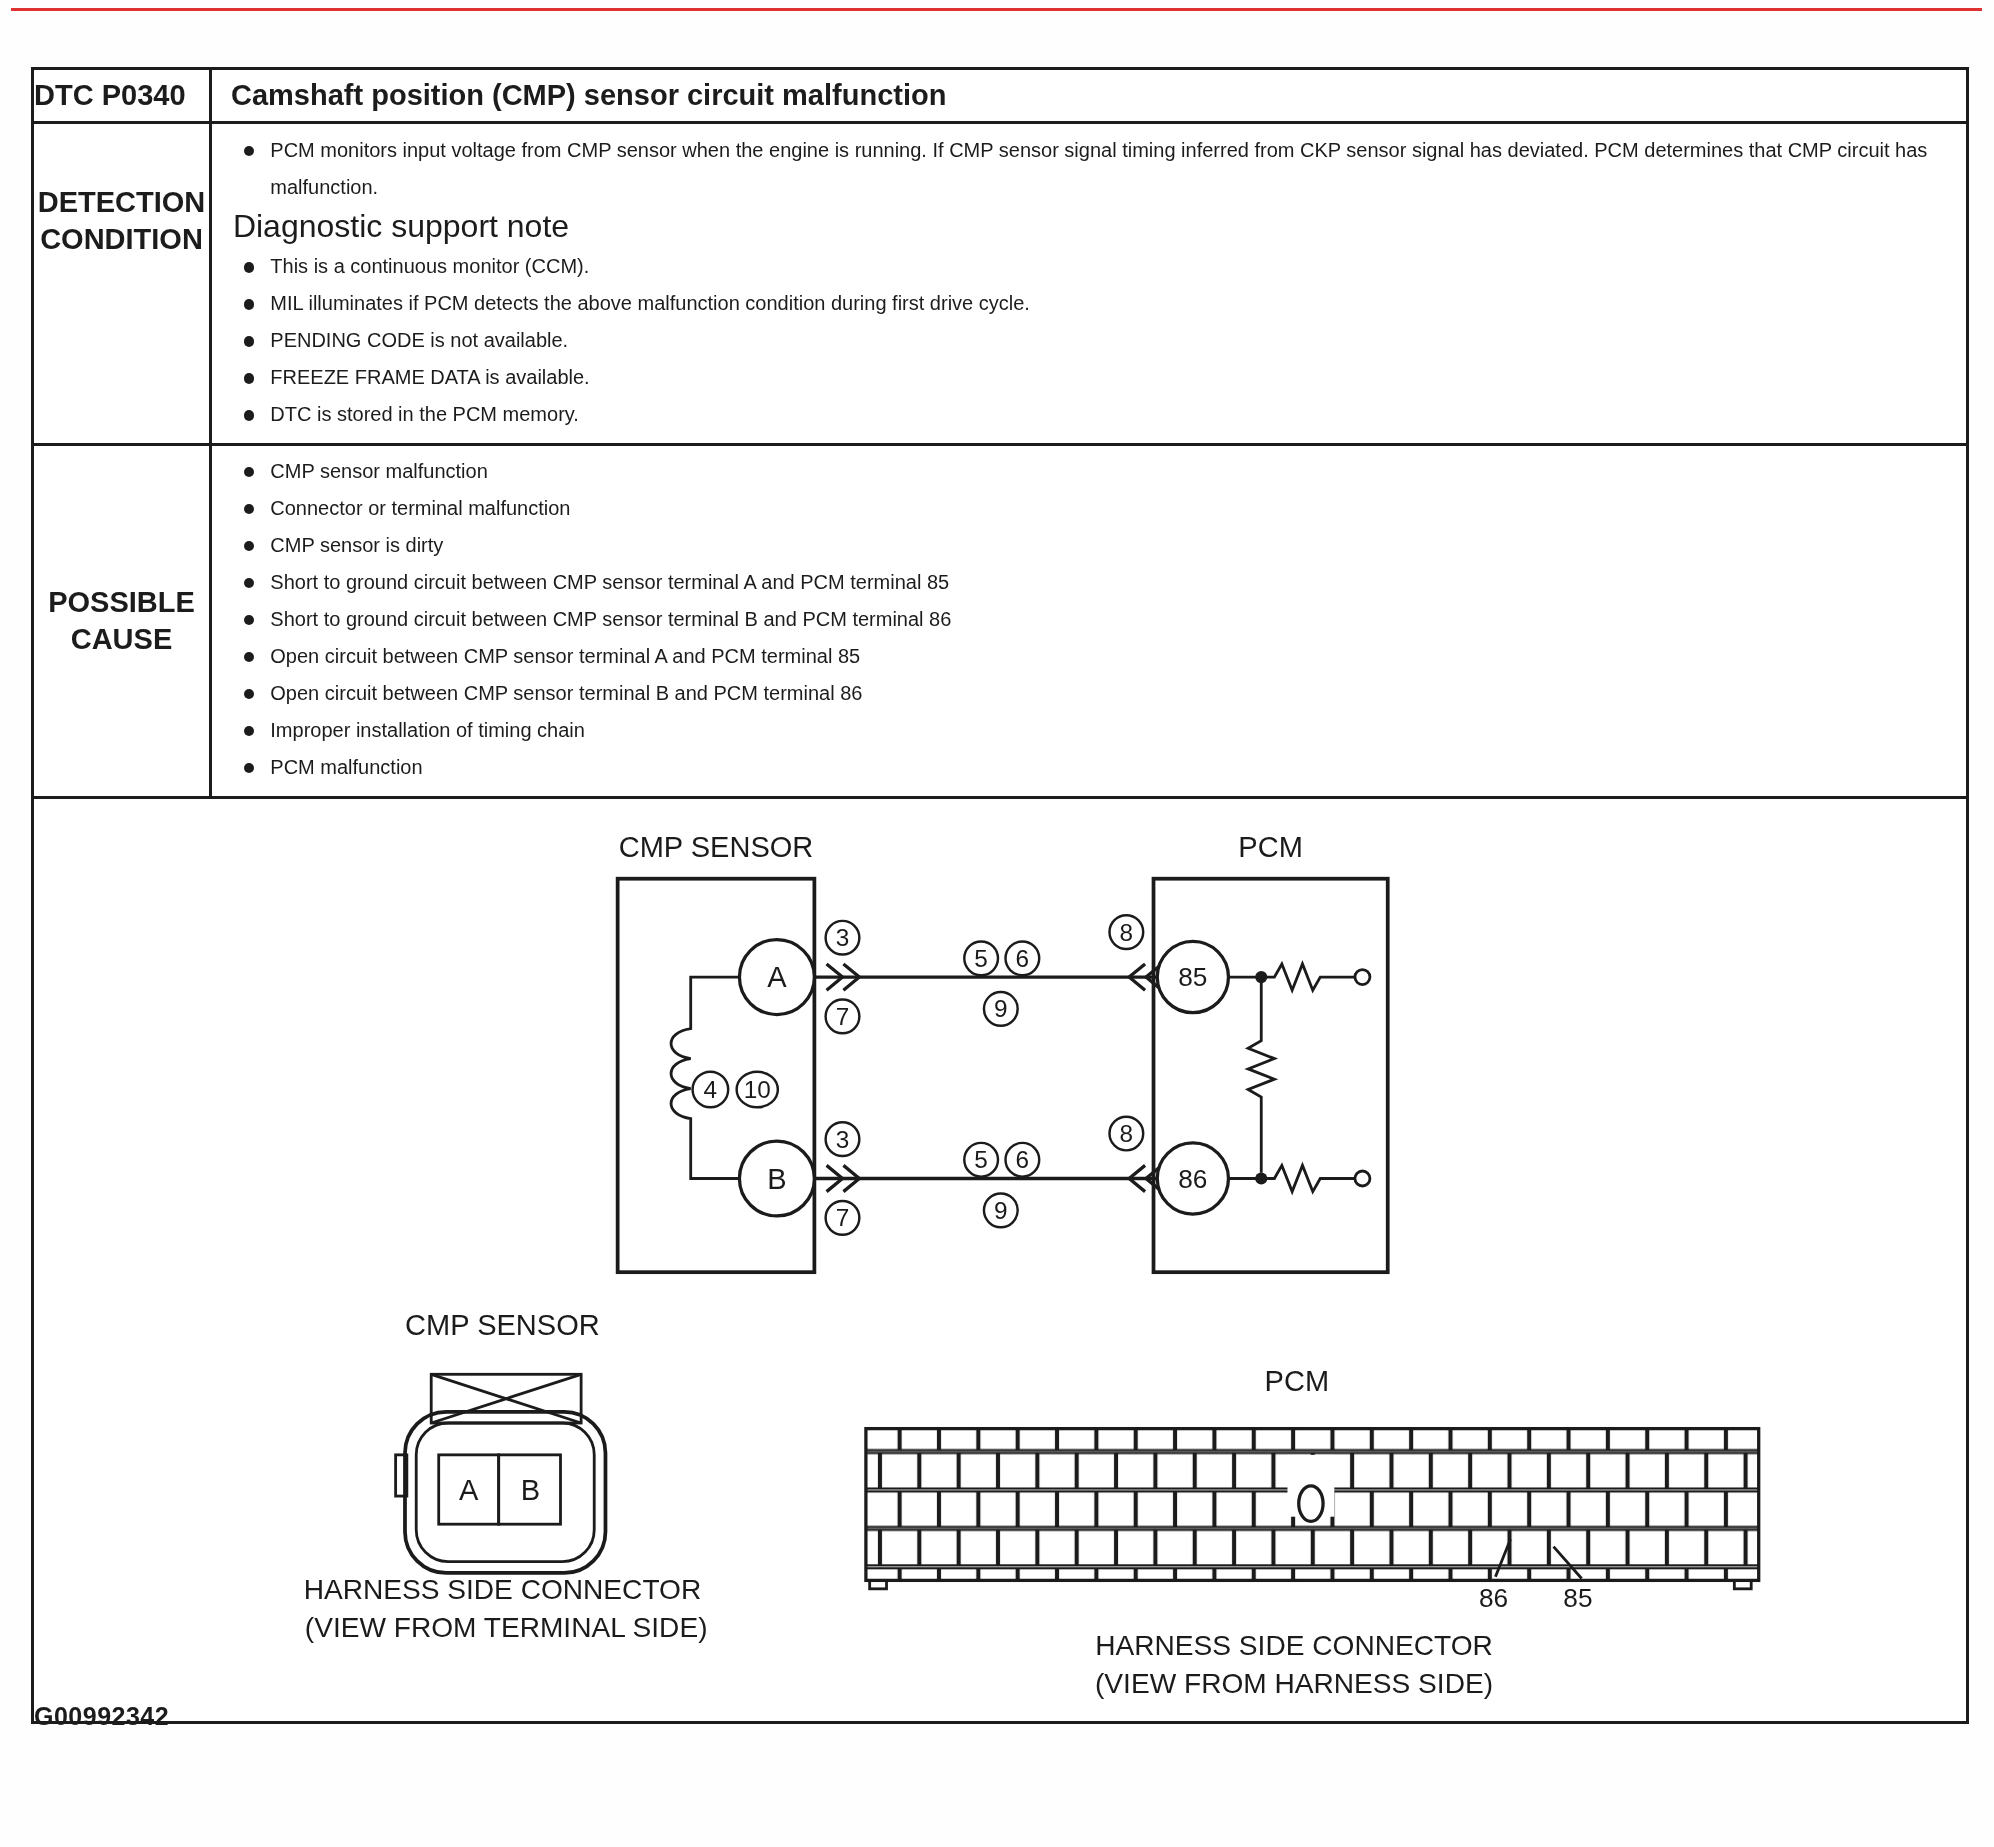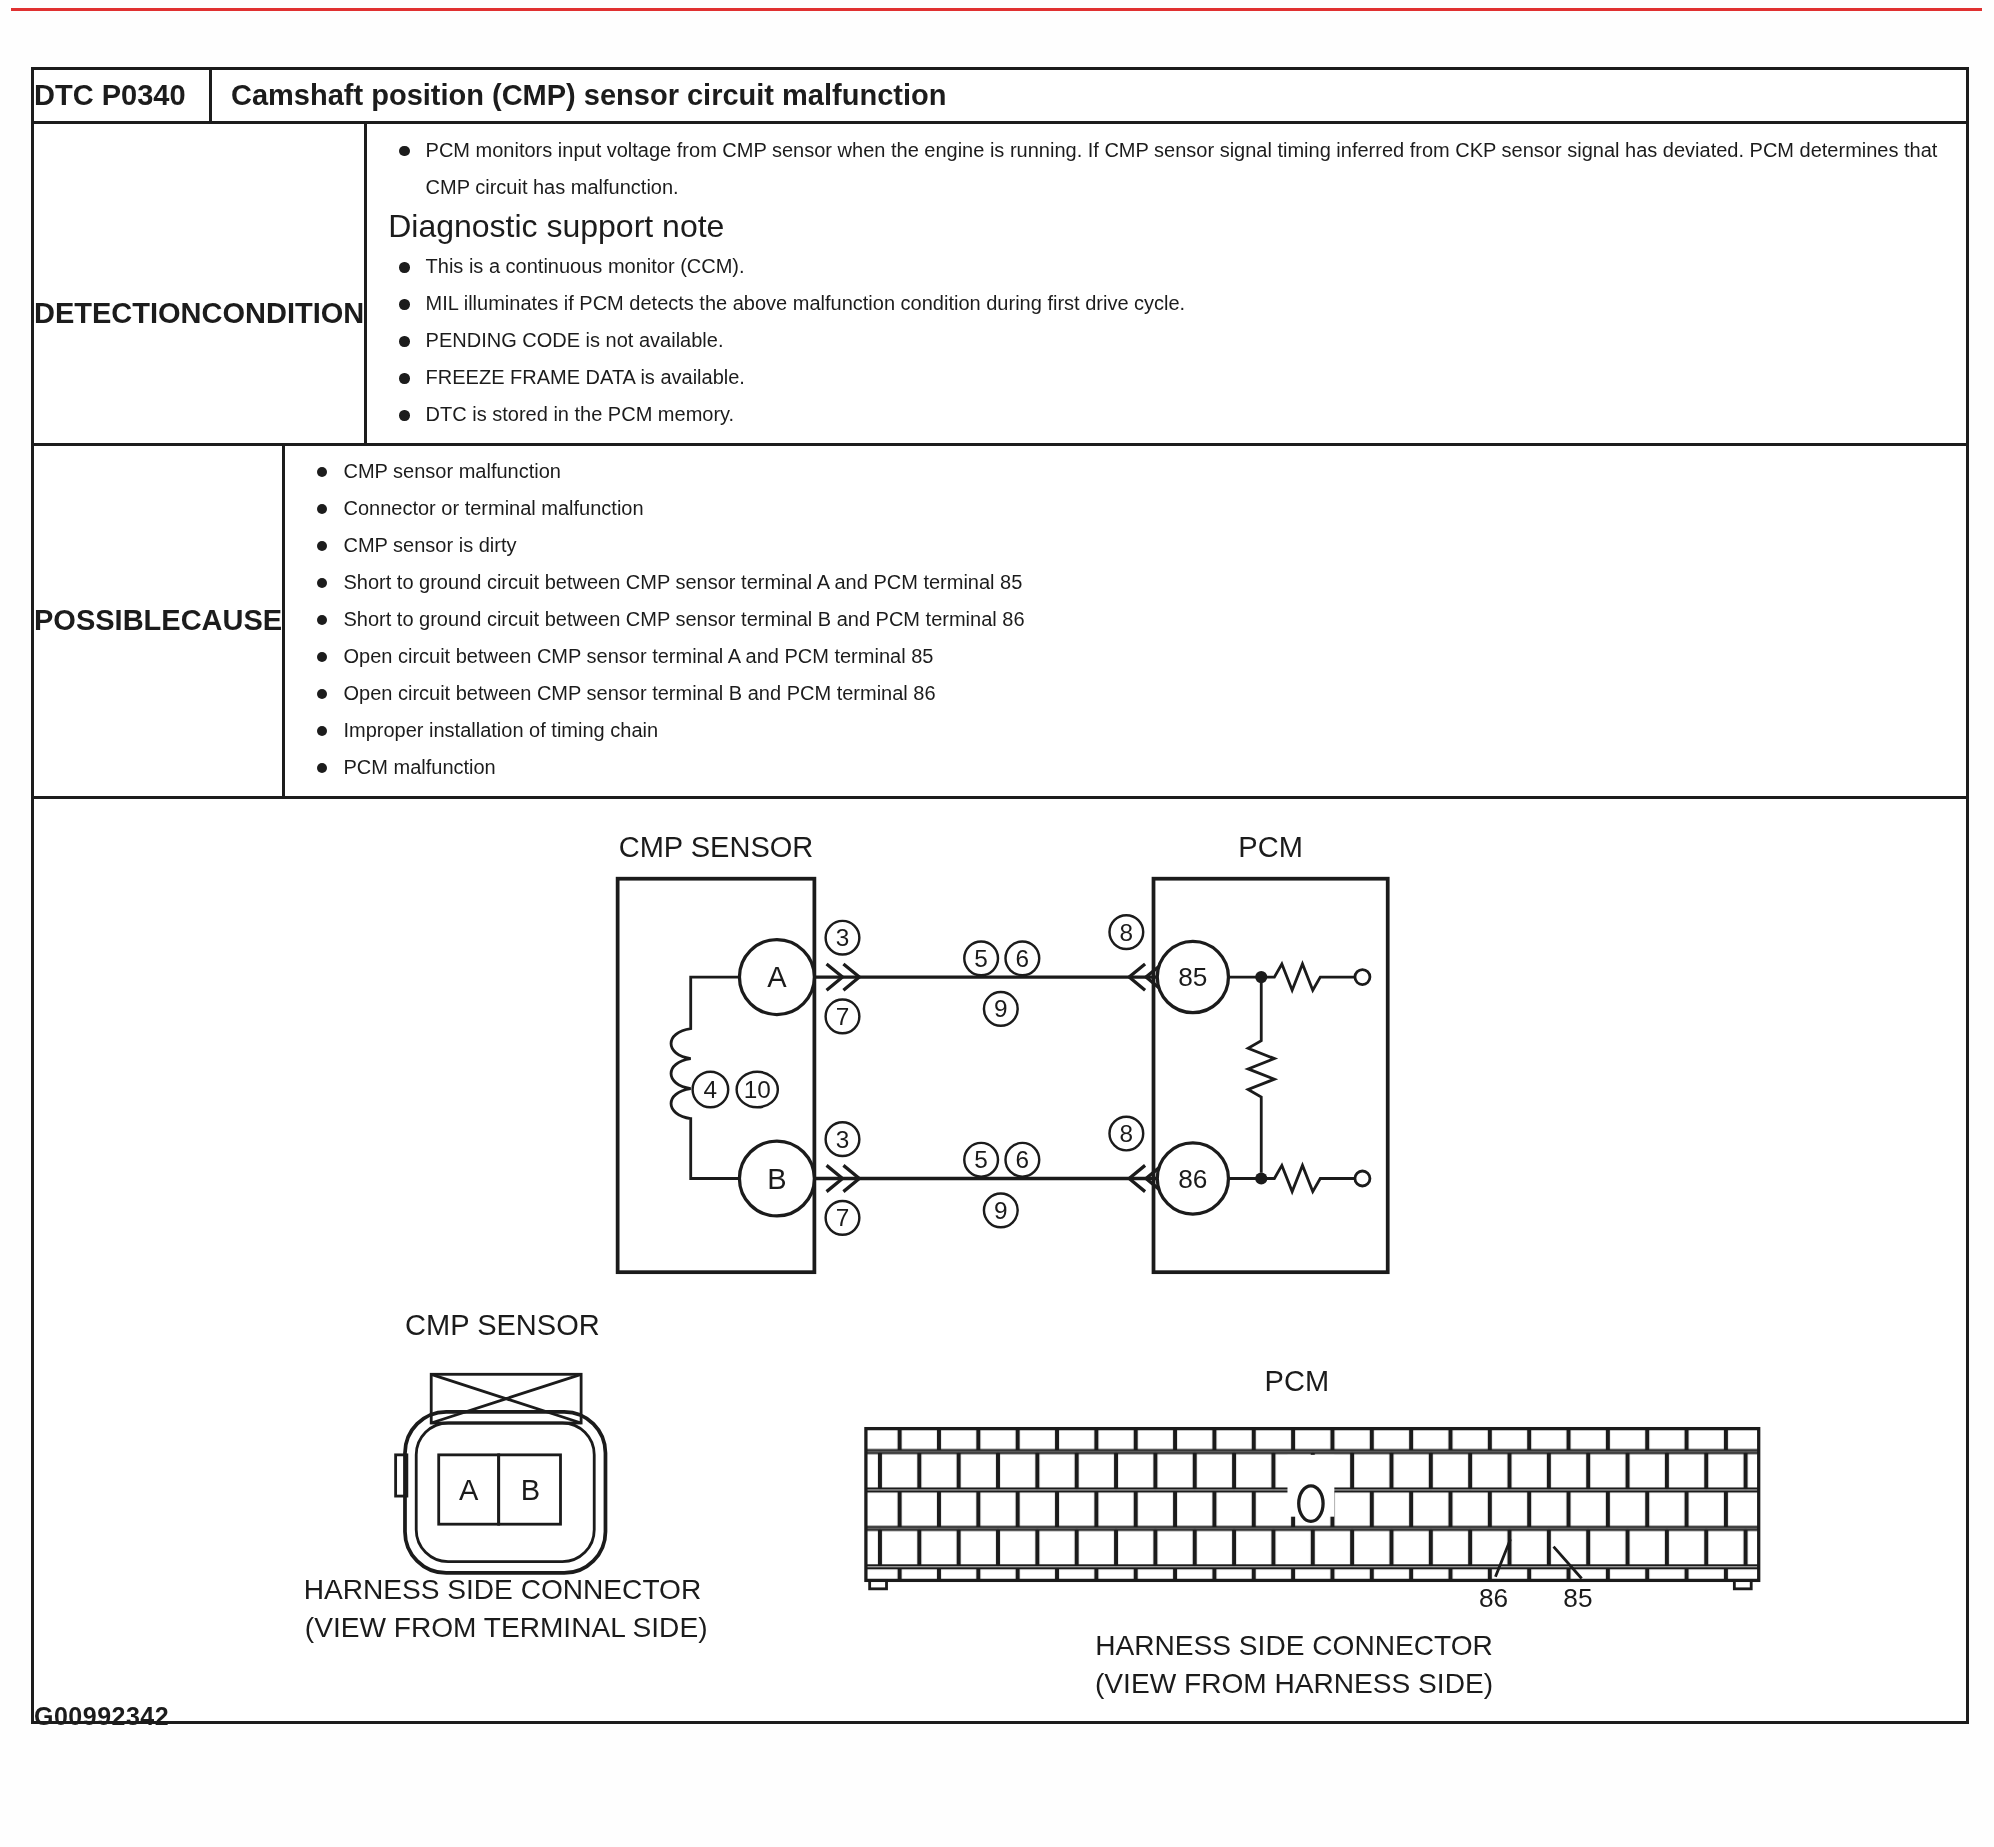--- a/index.html
+++ b/index.html
@@ -12,21 +12,21 @@
   .frame{
     position:absolute;left:31px;top:67px;width:1932px;
     border:3.7px solid #1c1c1c;background:#ffffff;
   }
   .row{display:flex;border-bottom:3.7px solid #1c1c1c;}
   .row.last{border-bottom:none;align-items:flex-end;}
   .label-cell{flex:0 0 178px;border-right:3.7px solid #1c1c1c;box-sizing:border-box;}
   .content-cell{flex:1 1 auto;box-sizing:border-box;min-width:0;}
   .hdr .label-cell{display:flex;align-items:center;font-weight:700;font-size:29px;height:51px;}
   .hdr .content-cell{display:flex;align-items:center;padding-left:19px;font-weight:700;font-size:29px;height:51px;border-radius:6px;}
-  .vlabel{display:flex;align-items:center;text-align:center;font-weight:700;font-size:29px;line-height:37px;}
+  .vlabel{display:flex;flex-direction:column;align-items:center;text-align:center;font-weight:700;font-size:29px;line-height:37px;}
   .vlabel.top{padding-top:60px;}
   .vlabel.center{justify-content:center;}
   .cell-body{padding:7.5px 28px 9.4px 19px;}
   .bullet{display:flex;align-items:flex-start;font-size:20px;line-height:37px;}
   .dot{flex:0 0 10.3px;width:10.3px;height:10.3px;border-radius:50%;background:#1c1c1c;margin:14px 16px 0 13px;}
   .note-heading{font-size:32px;font-weight:400;line-height:41px;margin:0.9px 0 0.9px 1.9px;}
   .diagram-cell{height:922px;position:relative;}
   .fig-id{position:absolute;left:34px;top:1702px;font-weight:700;font-size:25px;letter-spacing:0.5px;}
   svg text{font-family:"Liberation Sans", sans-serif;fill:#1b1b1b;}
   svg .ln{stroke:#1b1b1b;stroke-width:3.5;fill:none;}

